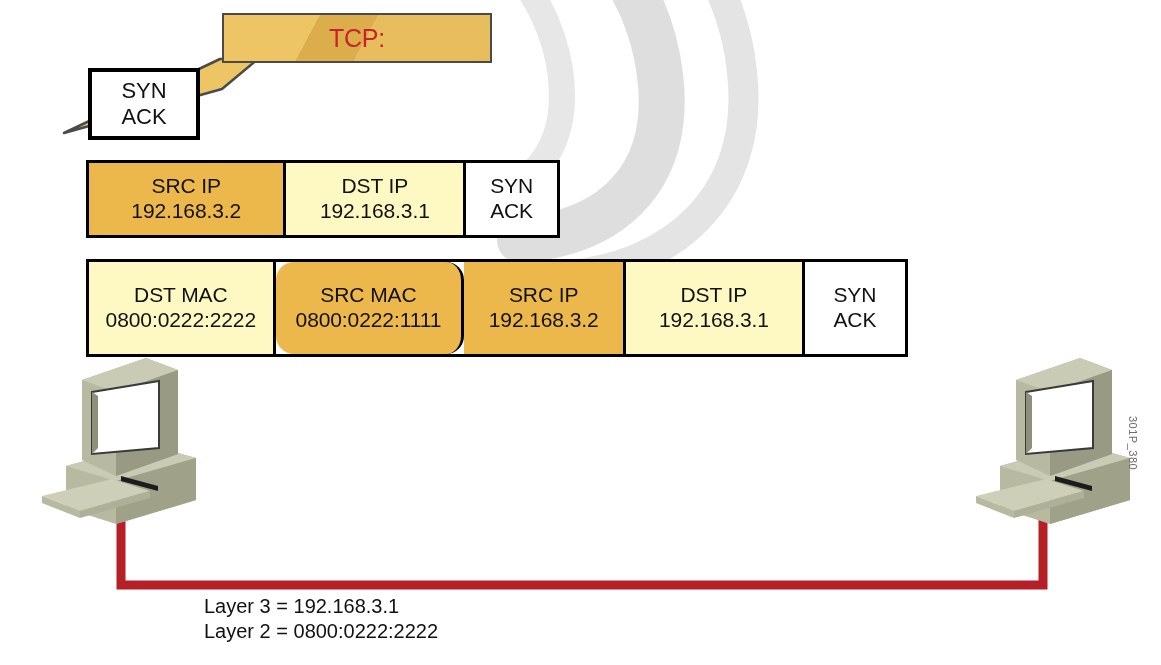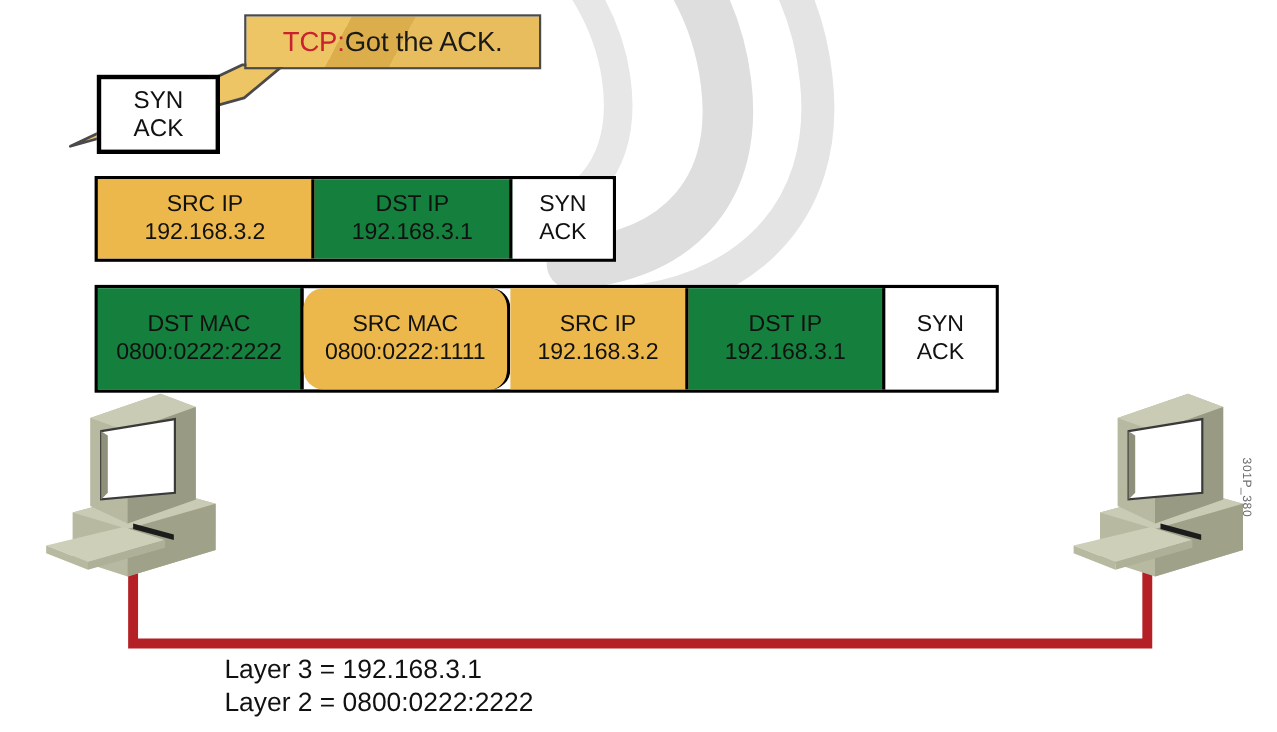--- a/index.html
+++ b/index.html
@@ -46,21 +46,21 @@
     color: #111111;
     line-height: 1.18;
     letter-spacing: -0.1px;
     white-space: nowrap;
     padding: 0 4px;
   }
   .pkt-cell:last-child { border-right: none; }
   .pkt-cell .l1 { font-weight: 400; }
   .pkt-cell .l2 { font-weight: 400; }
   .fill-orange { background: #edb84b; }
-  .fill-blue   { background: #15803d; }
+  .fill-blue   { background: #fef9c3; }
   .fill-white  { background: #ffffff; }
 
   
   #synack-box {
     position: absolute;
     left: 88px; top: 68px;
     width: 112px; height: 72px;
     border: 4px solid #000000;
     box-sizing: border-box;
     background: #ffffff;
@@ -113,21 +113,21 @@
   }
   #computer-left  { left: 28px;  top: 348px; }
   #computer-right { left: 962px; top: 348px; }
 
   
   #cable { position: absolute; left: 0; top: 340px; width: 1161px; height: 270px; }
 
   
   .layer-label {
     position: absolute;
-    font-size: 24px;
+    font-size: 20px;
     color: #111111;
     line-height: 1.25;
     white-space: nowrap;
   }
   #layer-label-left  { left: 204px; top: 594px; }
   #layer-label-right { left: 626px; top: 594px; }
 
   
   #figure-id {
     position: absolute;
@@ -156,21 +156,20 @@
       <path d="M 404 -120 C 560 -96 690 -8 716 126"></path>
     </g>
   </svg>
 
   <div id="callout">
     <svg id="callout-tail" viewBox="0 0 200 78" xmlns="http://www.w3.org/2000/svg">
       <polygon points="158,0 196,0 160,30 2,74" fill="#eec565" stroke="#4a4a4a" stroke-width="2.5" stroke-linejoin="round"></polygon>
     </svg>
     <div id="callout-body">
       <span class="tcp-label">TCP:</span>
-        <span> Got the ACK.</span>
     </div>
   </div>
 
   <div id="synack-box">
     <span>SYN</span>
     <span>ACK</span>
   </div>
 
   <div class="pkt-row" id="ip-packet-row" style="left:86px; top:160px; width:474px; height:78px;">
     <div class="pkt-cell fill-orange" style="width:200px;">

